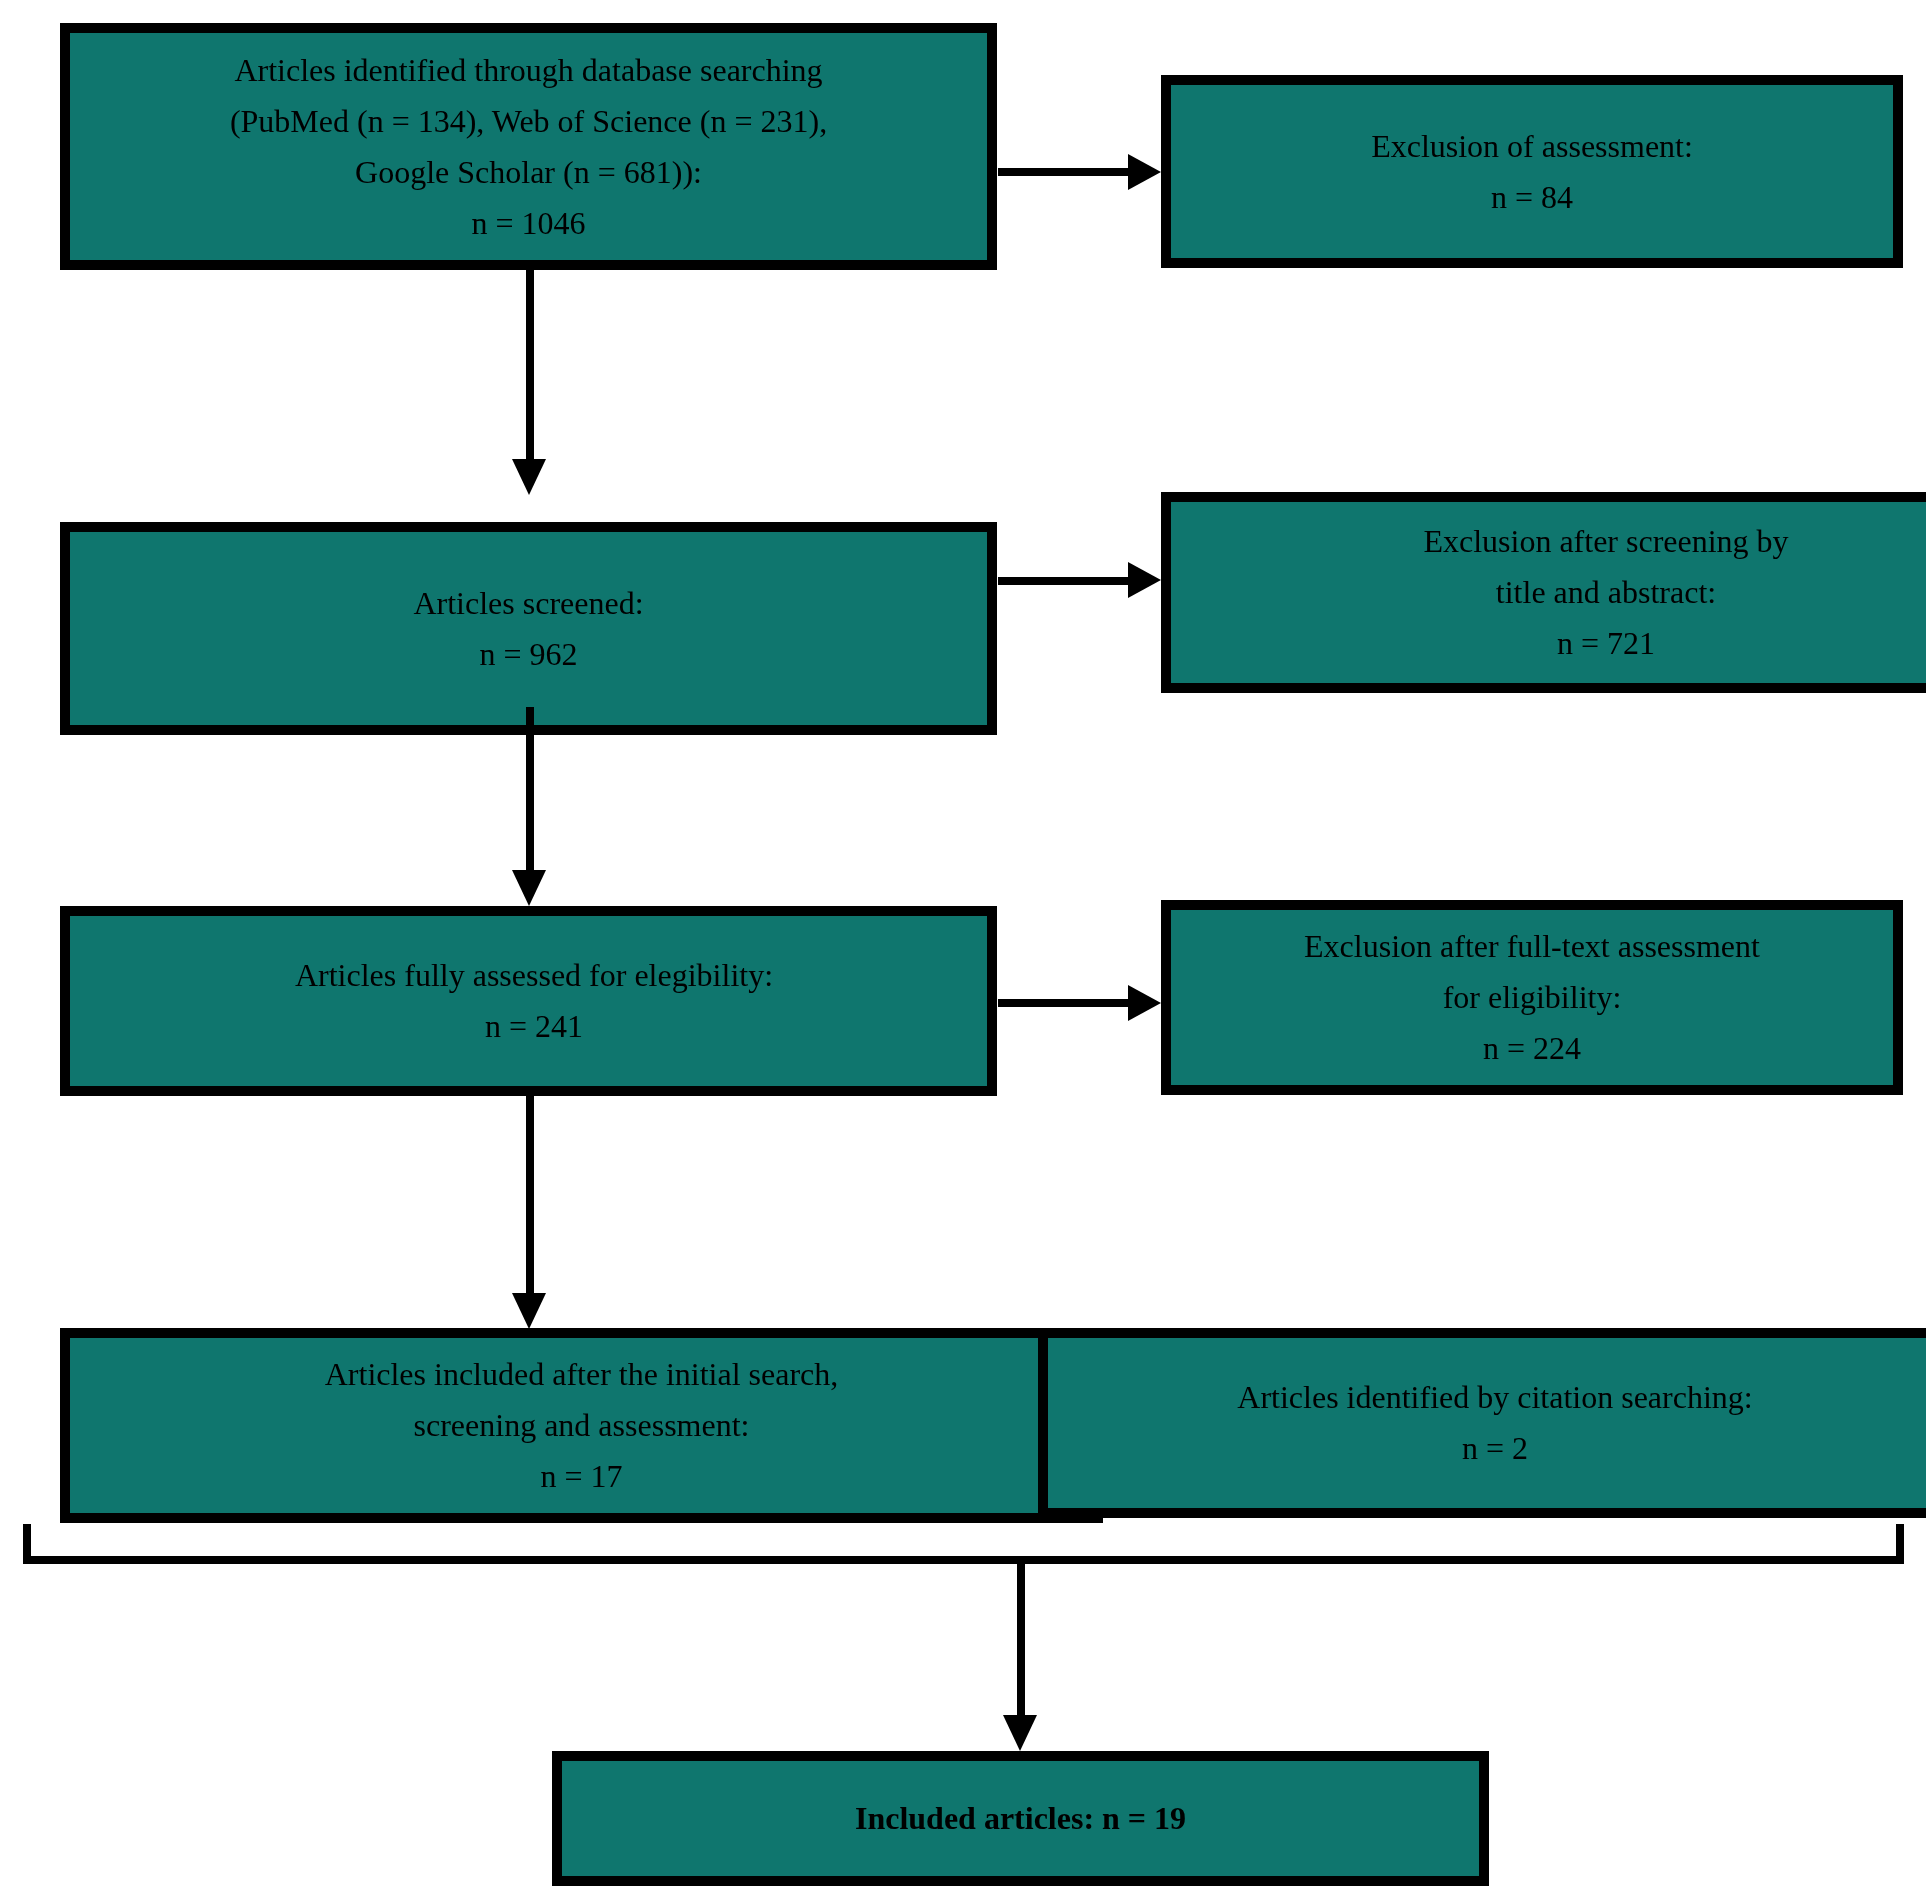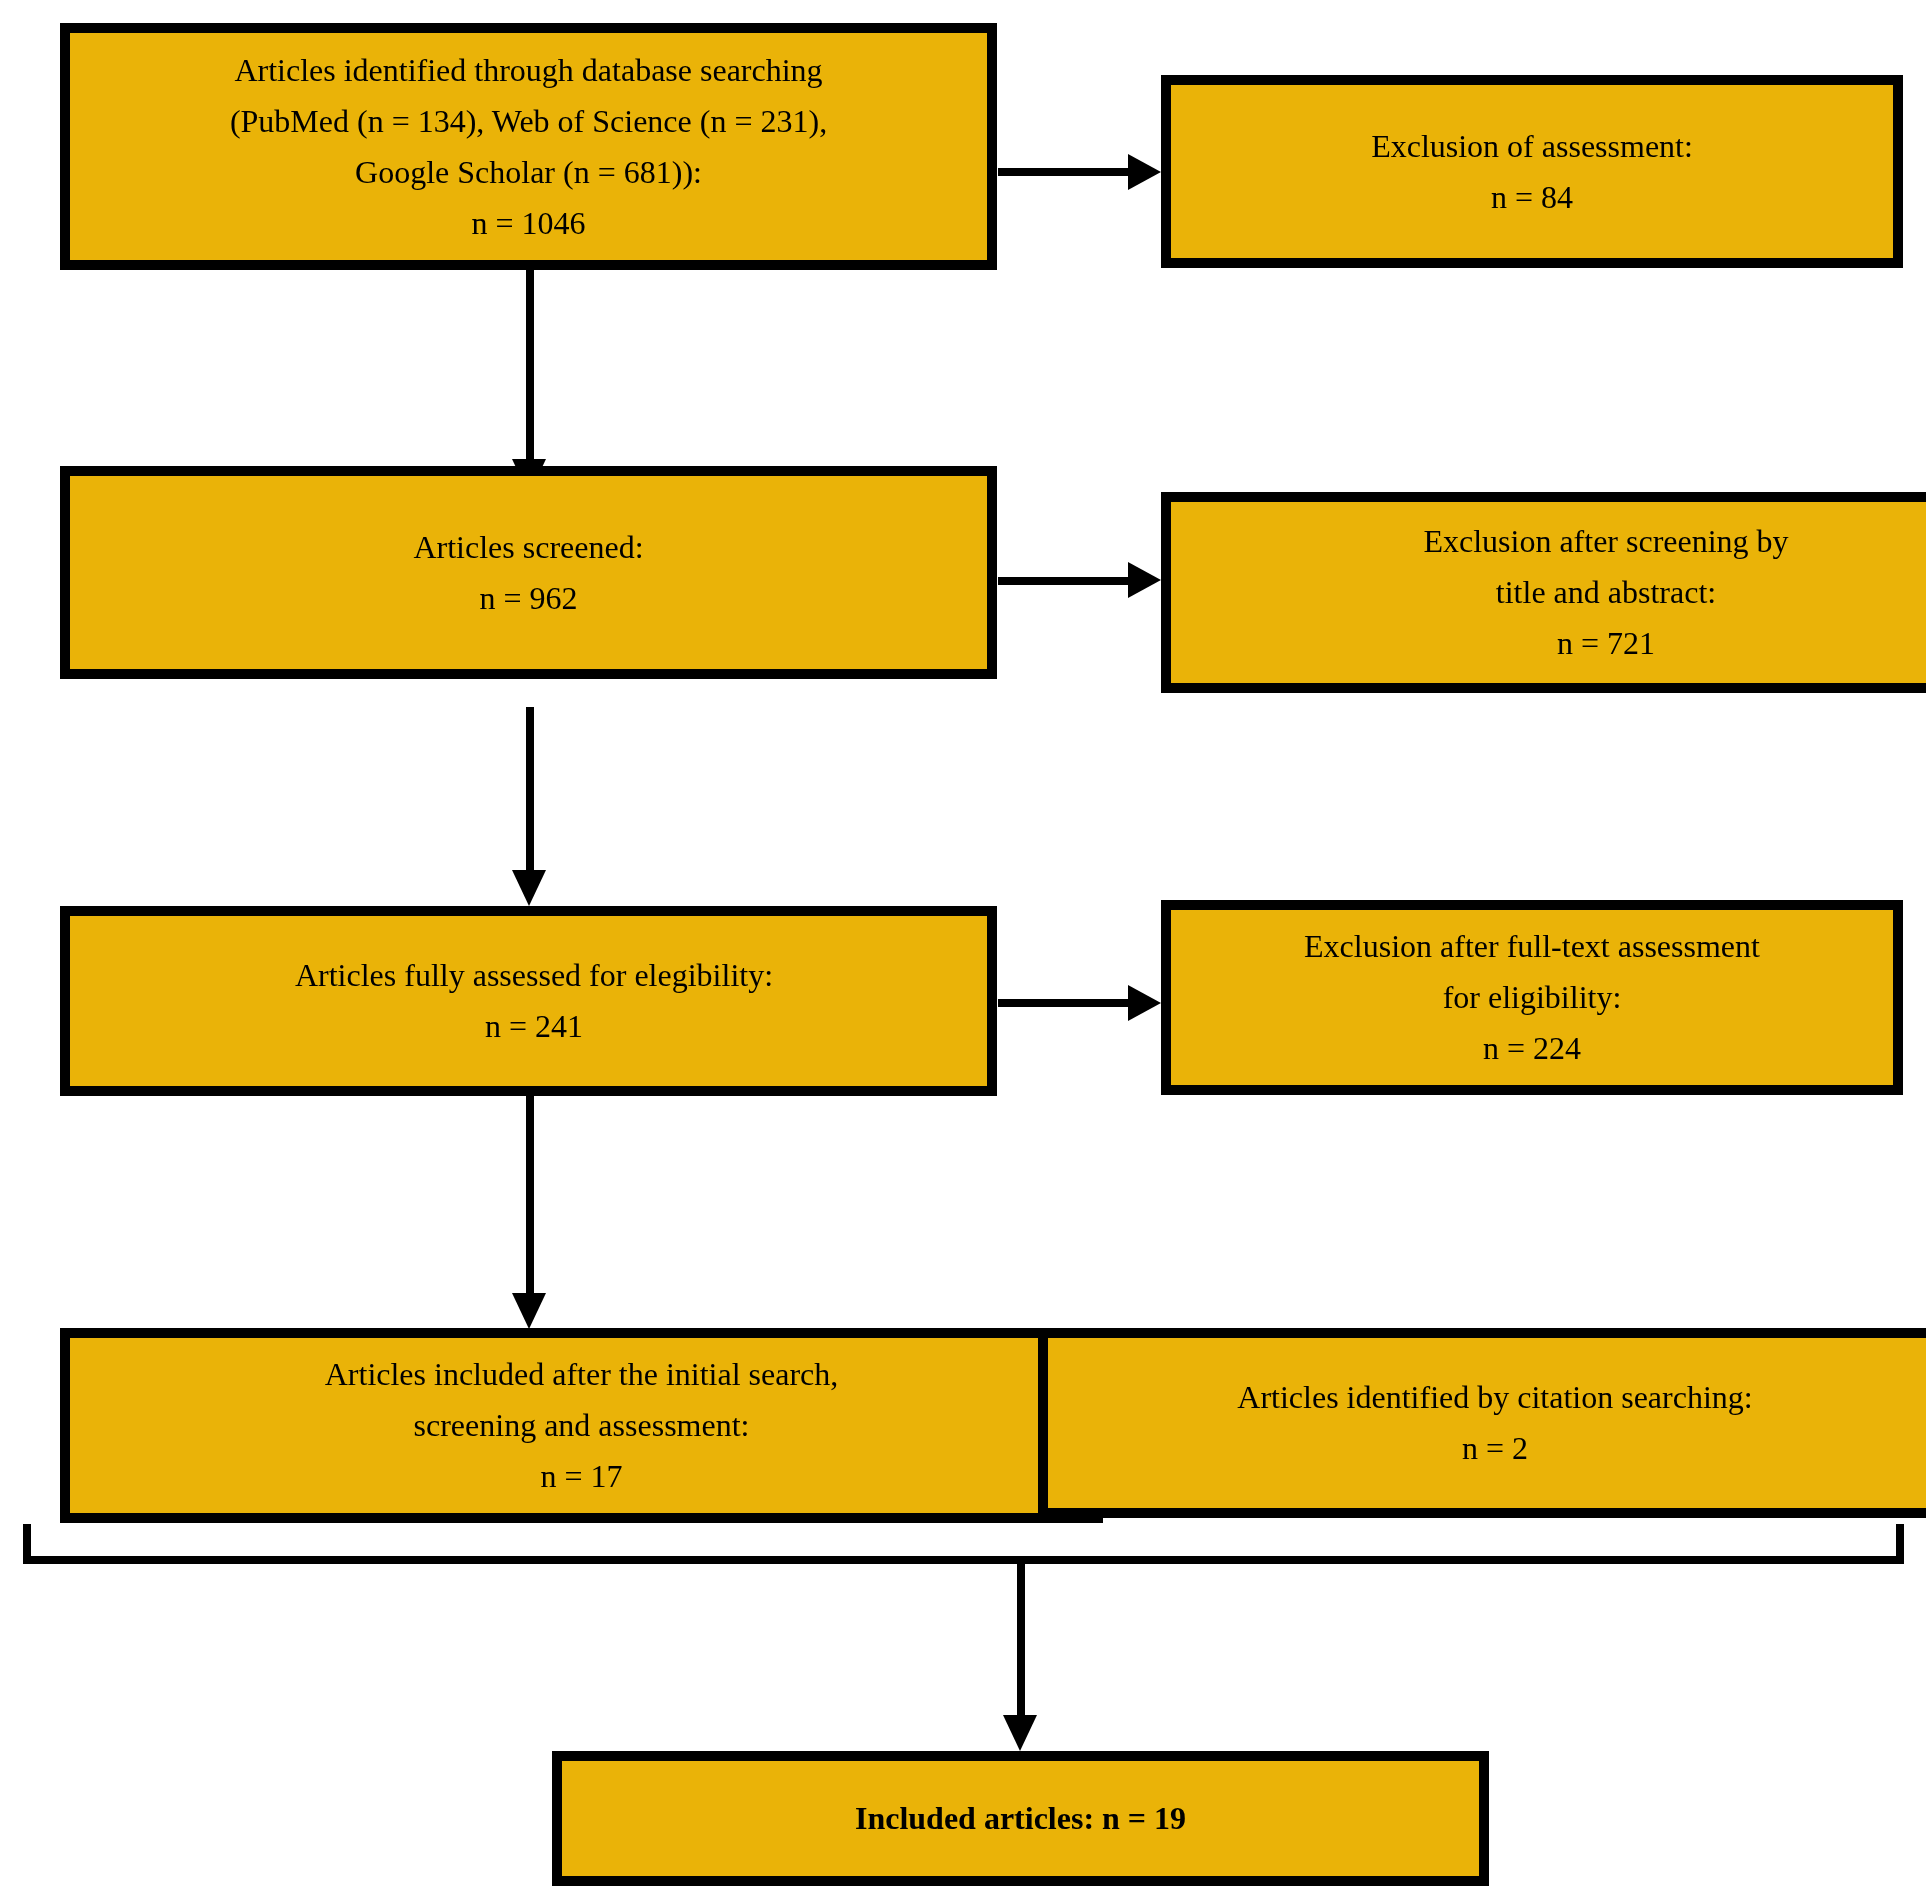--- a/index.html
+++ b/index.html
@@ -12,21 +12,21 @@
     width: 1926px;
     height: 1901px;
     background: #ffffff;
     font-family: "Liberation Serif", serif;
     color: #000000;
   }
   .box {
     position: absolute;
     box-sizing: border-box;
     border: 10.3px solid #000000;
-    background: #eab308;
+    background: #0f766e;
     display: flex;
     flex-direction: column;
     align-items: center;
     justify-content: center;
     text-align: center;
     font-size: 32px;
     line-height: 51px;
   }
   .box .line { white-space: nowrap; }
   .bold { font-weight: bold; }
@@ -66,21 +66,21 @@
   <div>
     <div class="stem-h" style="left:998px; top:168px; width:133px;"></div>
     <div class="head-right" style="left:1128px; top:154px;"></div>
   </div>
 
   <div>
     <div class="stem-v" style="left:526px; top:270px; height:191px;"></div>
     <div class="head-down" style="left:512px; top:459px;"></div>
   </div>
 
-  <div class="box" style="left:60px; top:466px; width:937px; height:213px;text-align:right;">
+  <div class="box" style="left:60px; top:522px; width:937px; height:213px;text-align:right;">
     <div class="line">Articles screened:</div>
     <div class="line">n = 962</div>
   </div>
 
   <div class="box" style="left:1161px; top:492px; width:890px; height:201px;">
     <div class="line">Exclusion after screening by</div>
     <div class="line">title and abstract:</div>
     <div class="line">n = 721</div>
   </div>
 

